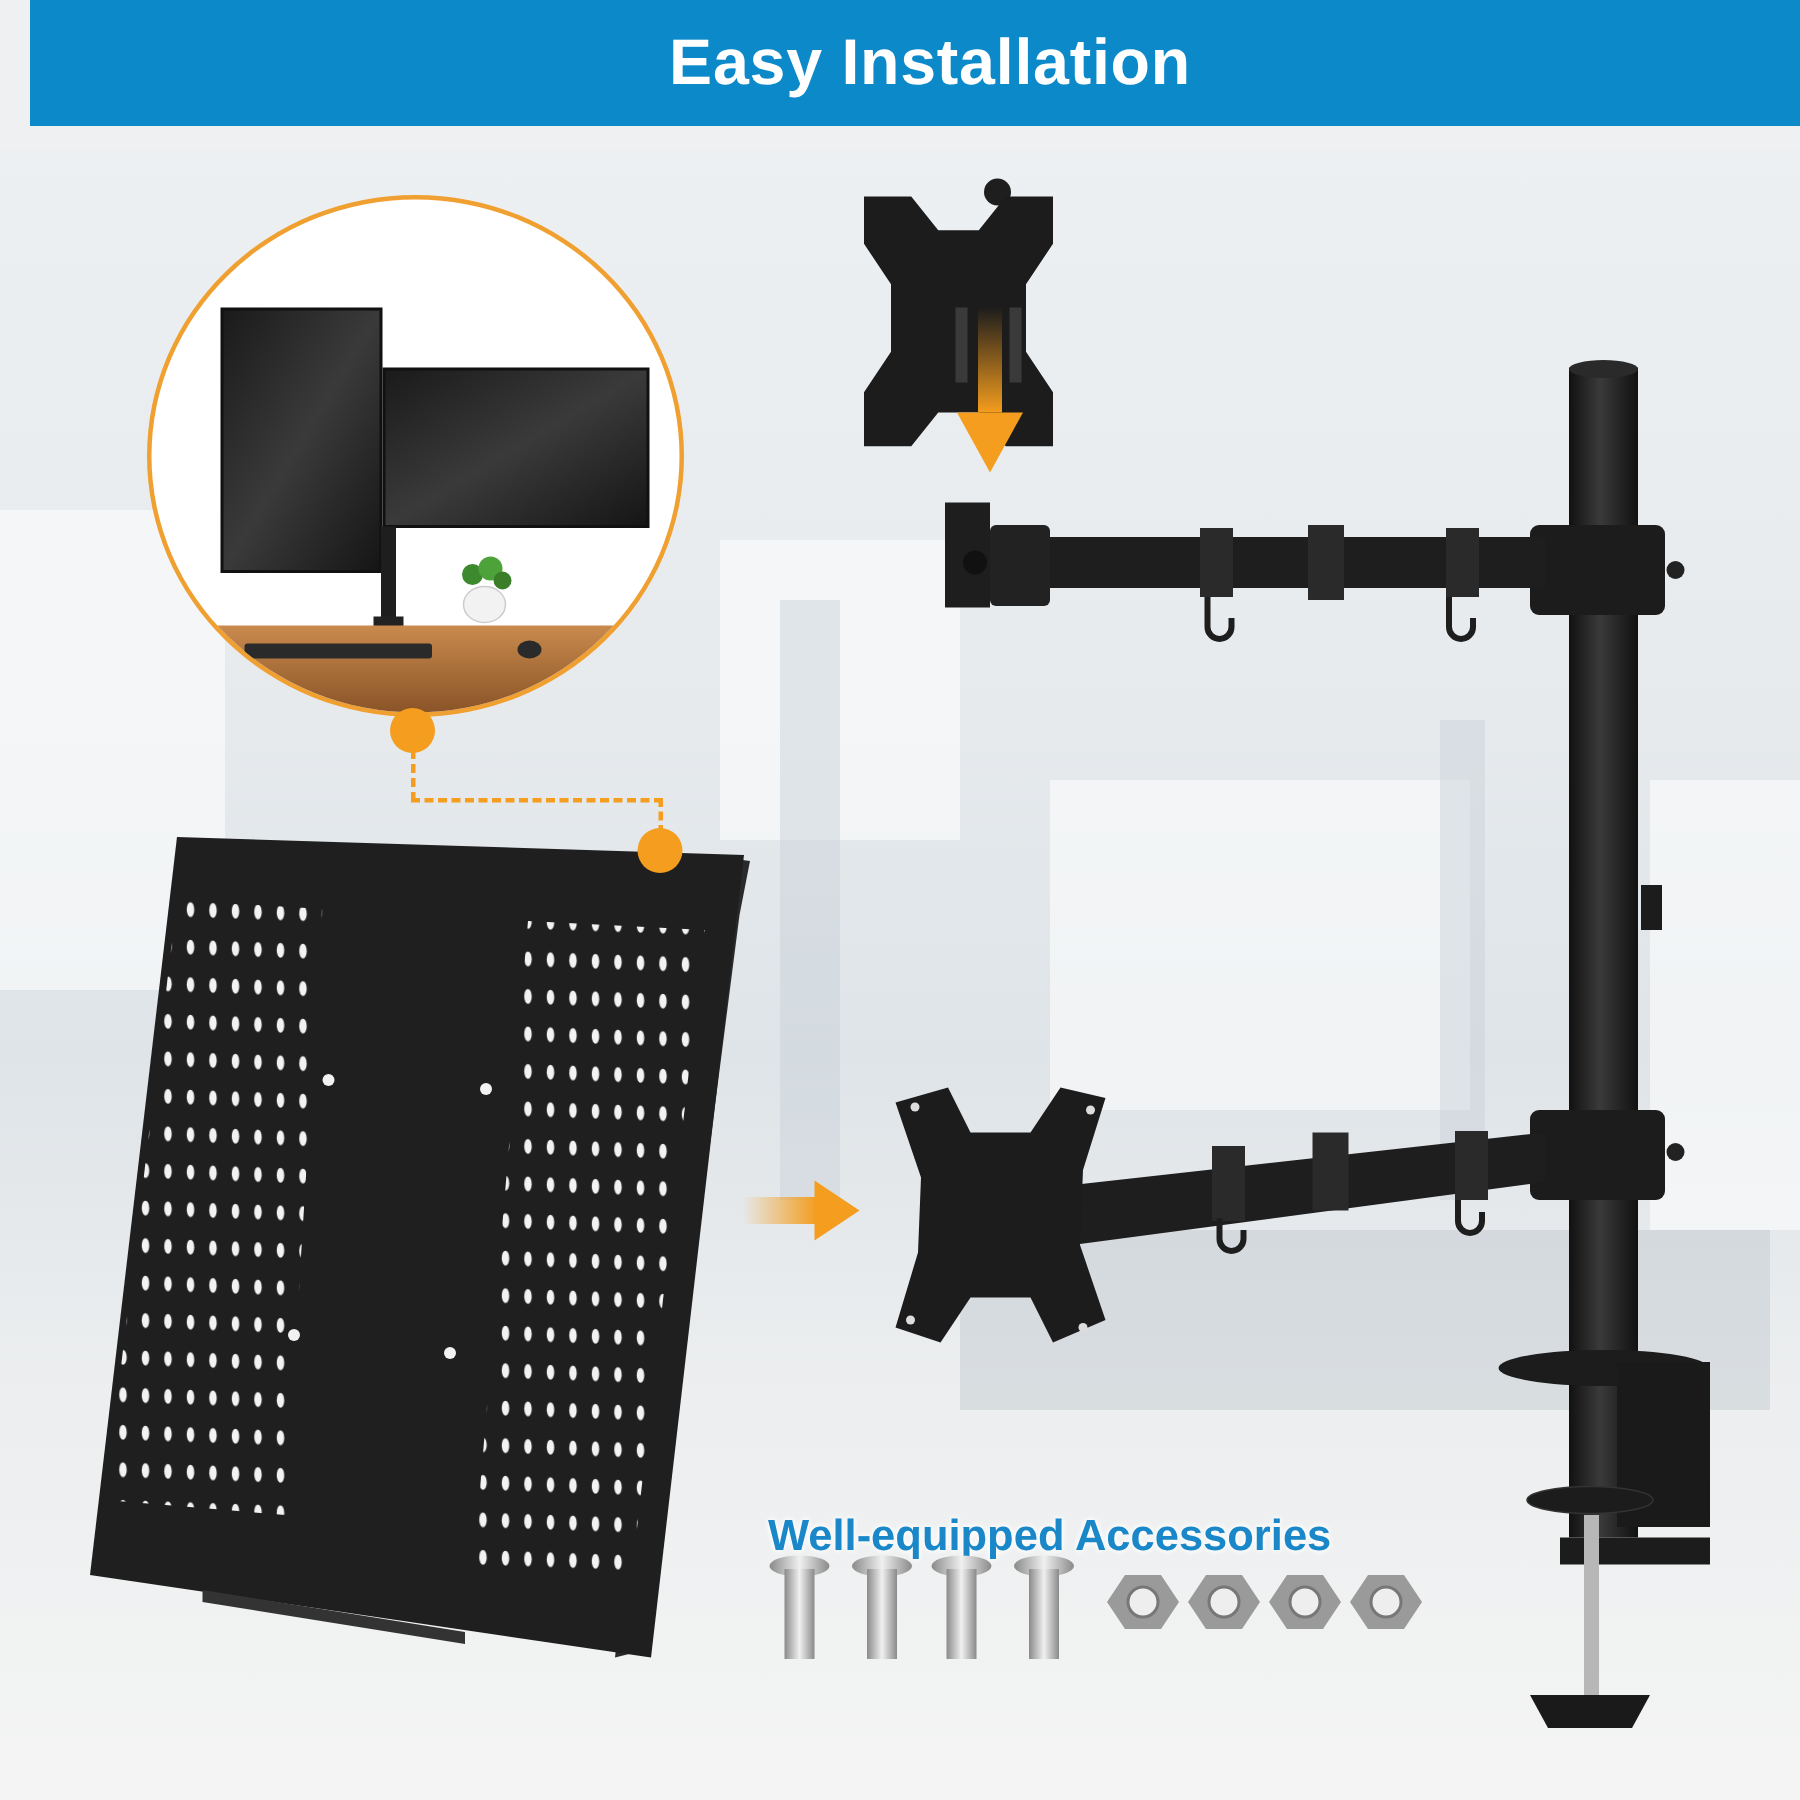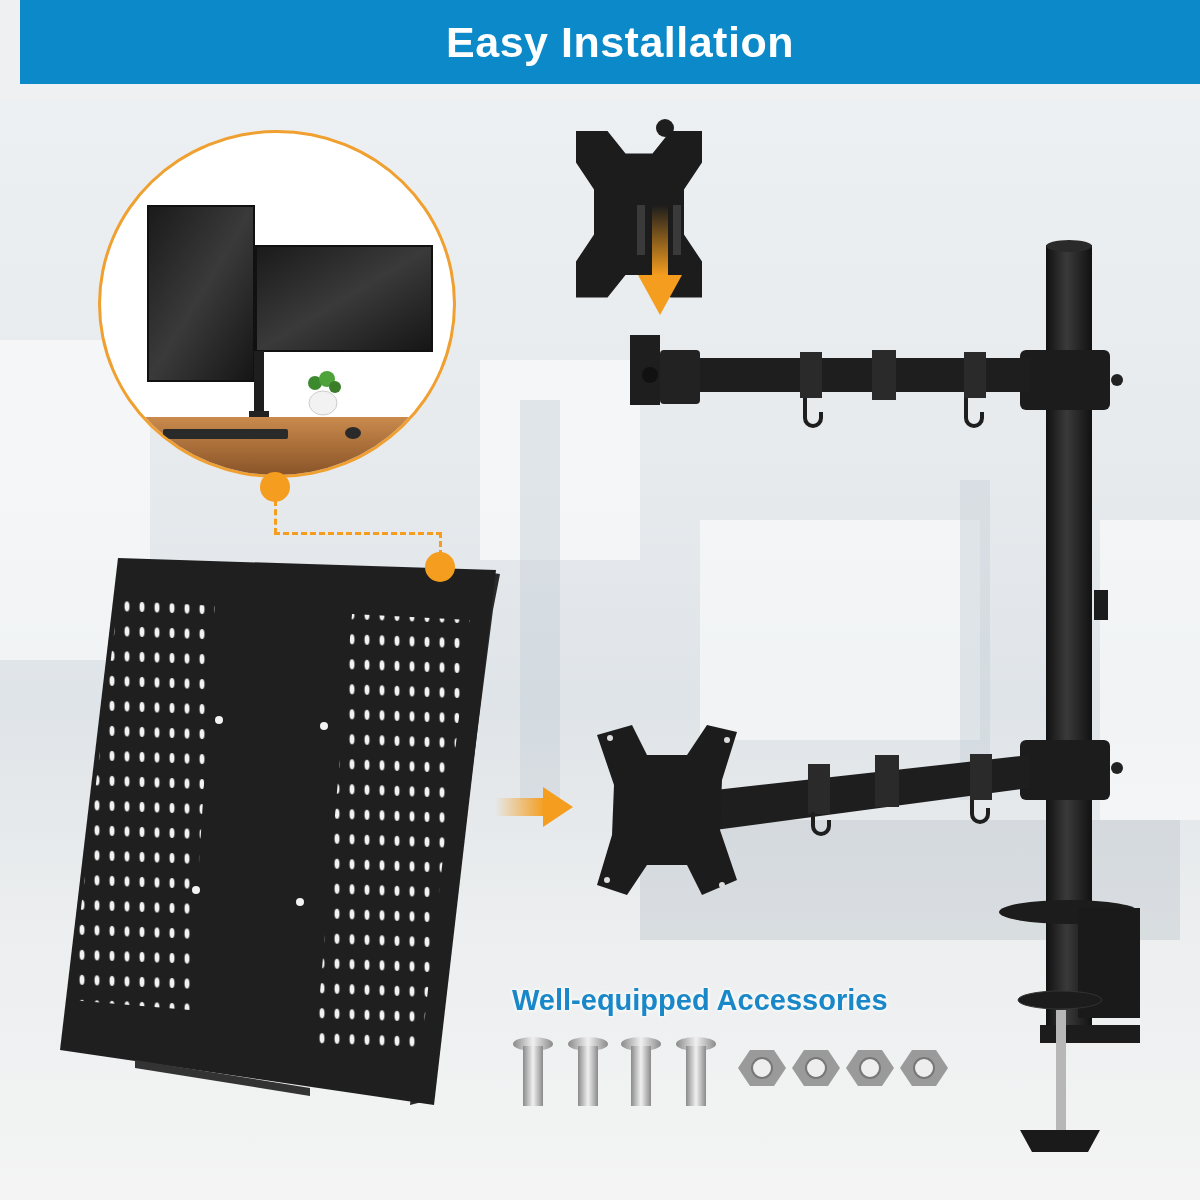--- a/index.html
+++ b/index.html
@@ -9,21 +9,21 @@
         background: linear-gradient(180deg, #edf0f2 0%, #e6eaed 35%, #dfe4e8 55%, #eceeef 75%, #f4f4f4 100%); overflow: hidden; }
   .bg .win { position: absolute; background: rgba(255,255,255,0.55); }
   .bg .pillar { position: absolute; background: rgba(200,208,214,0.45); }
   .banner { position: absolute; left: 0; top: 0; width: 1200px; height: 84px; background: #0b89c9;
             display: flex; align-items: center; justify-content: center; margin-left: 20px; }
   .banner-title { color: #ffffff; font-weight: bold; font-size: 43px; letter-spacing: 0.5px; }
   .circle { position: absolute; left: 98px; top: 130px; width: 352px; height: 342px; border-radius: 50%;
             border: 3px solid #f0a030; background: #ffffff; overflow: hidden; }
   .dot { position: absolute; width: 30px; height: 30px; border-radius: 50%; background: #f49d1e; }
   .dash { position: absolute; border-color: #f49d1e; border-style: dashed; border-width: 0; }
-  .accessories-title { position: absolute; left: 512px; top: 984px; font-size: 29px; font-weight: bold;
+  .accessories-title { position: absolute; left: 512px; top: 1008px; font-size: 29px; font-weight: bold;
                        color: #1a88c8; text-shadow: 0 0 4px #fff, 0 0 4px #fff; white-space: nowrap; }
   svg { position: absolute; }
 </style>
 </head>
 <body>
 
 <div class="bg">
   <div class="win" style="left:0;top:240px;width:150px;height:320px;"></div>
   <div class="win" style="left:480px;top:260px;width:160px;height:200px;"></div>
   <div class="win" style="left:700px;top:420px;width:280px;height:220px;"></div>

